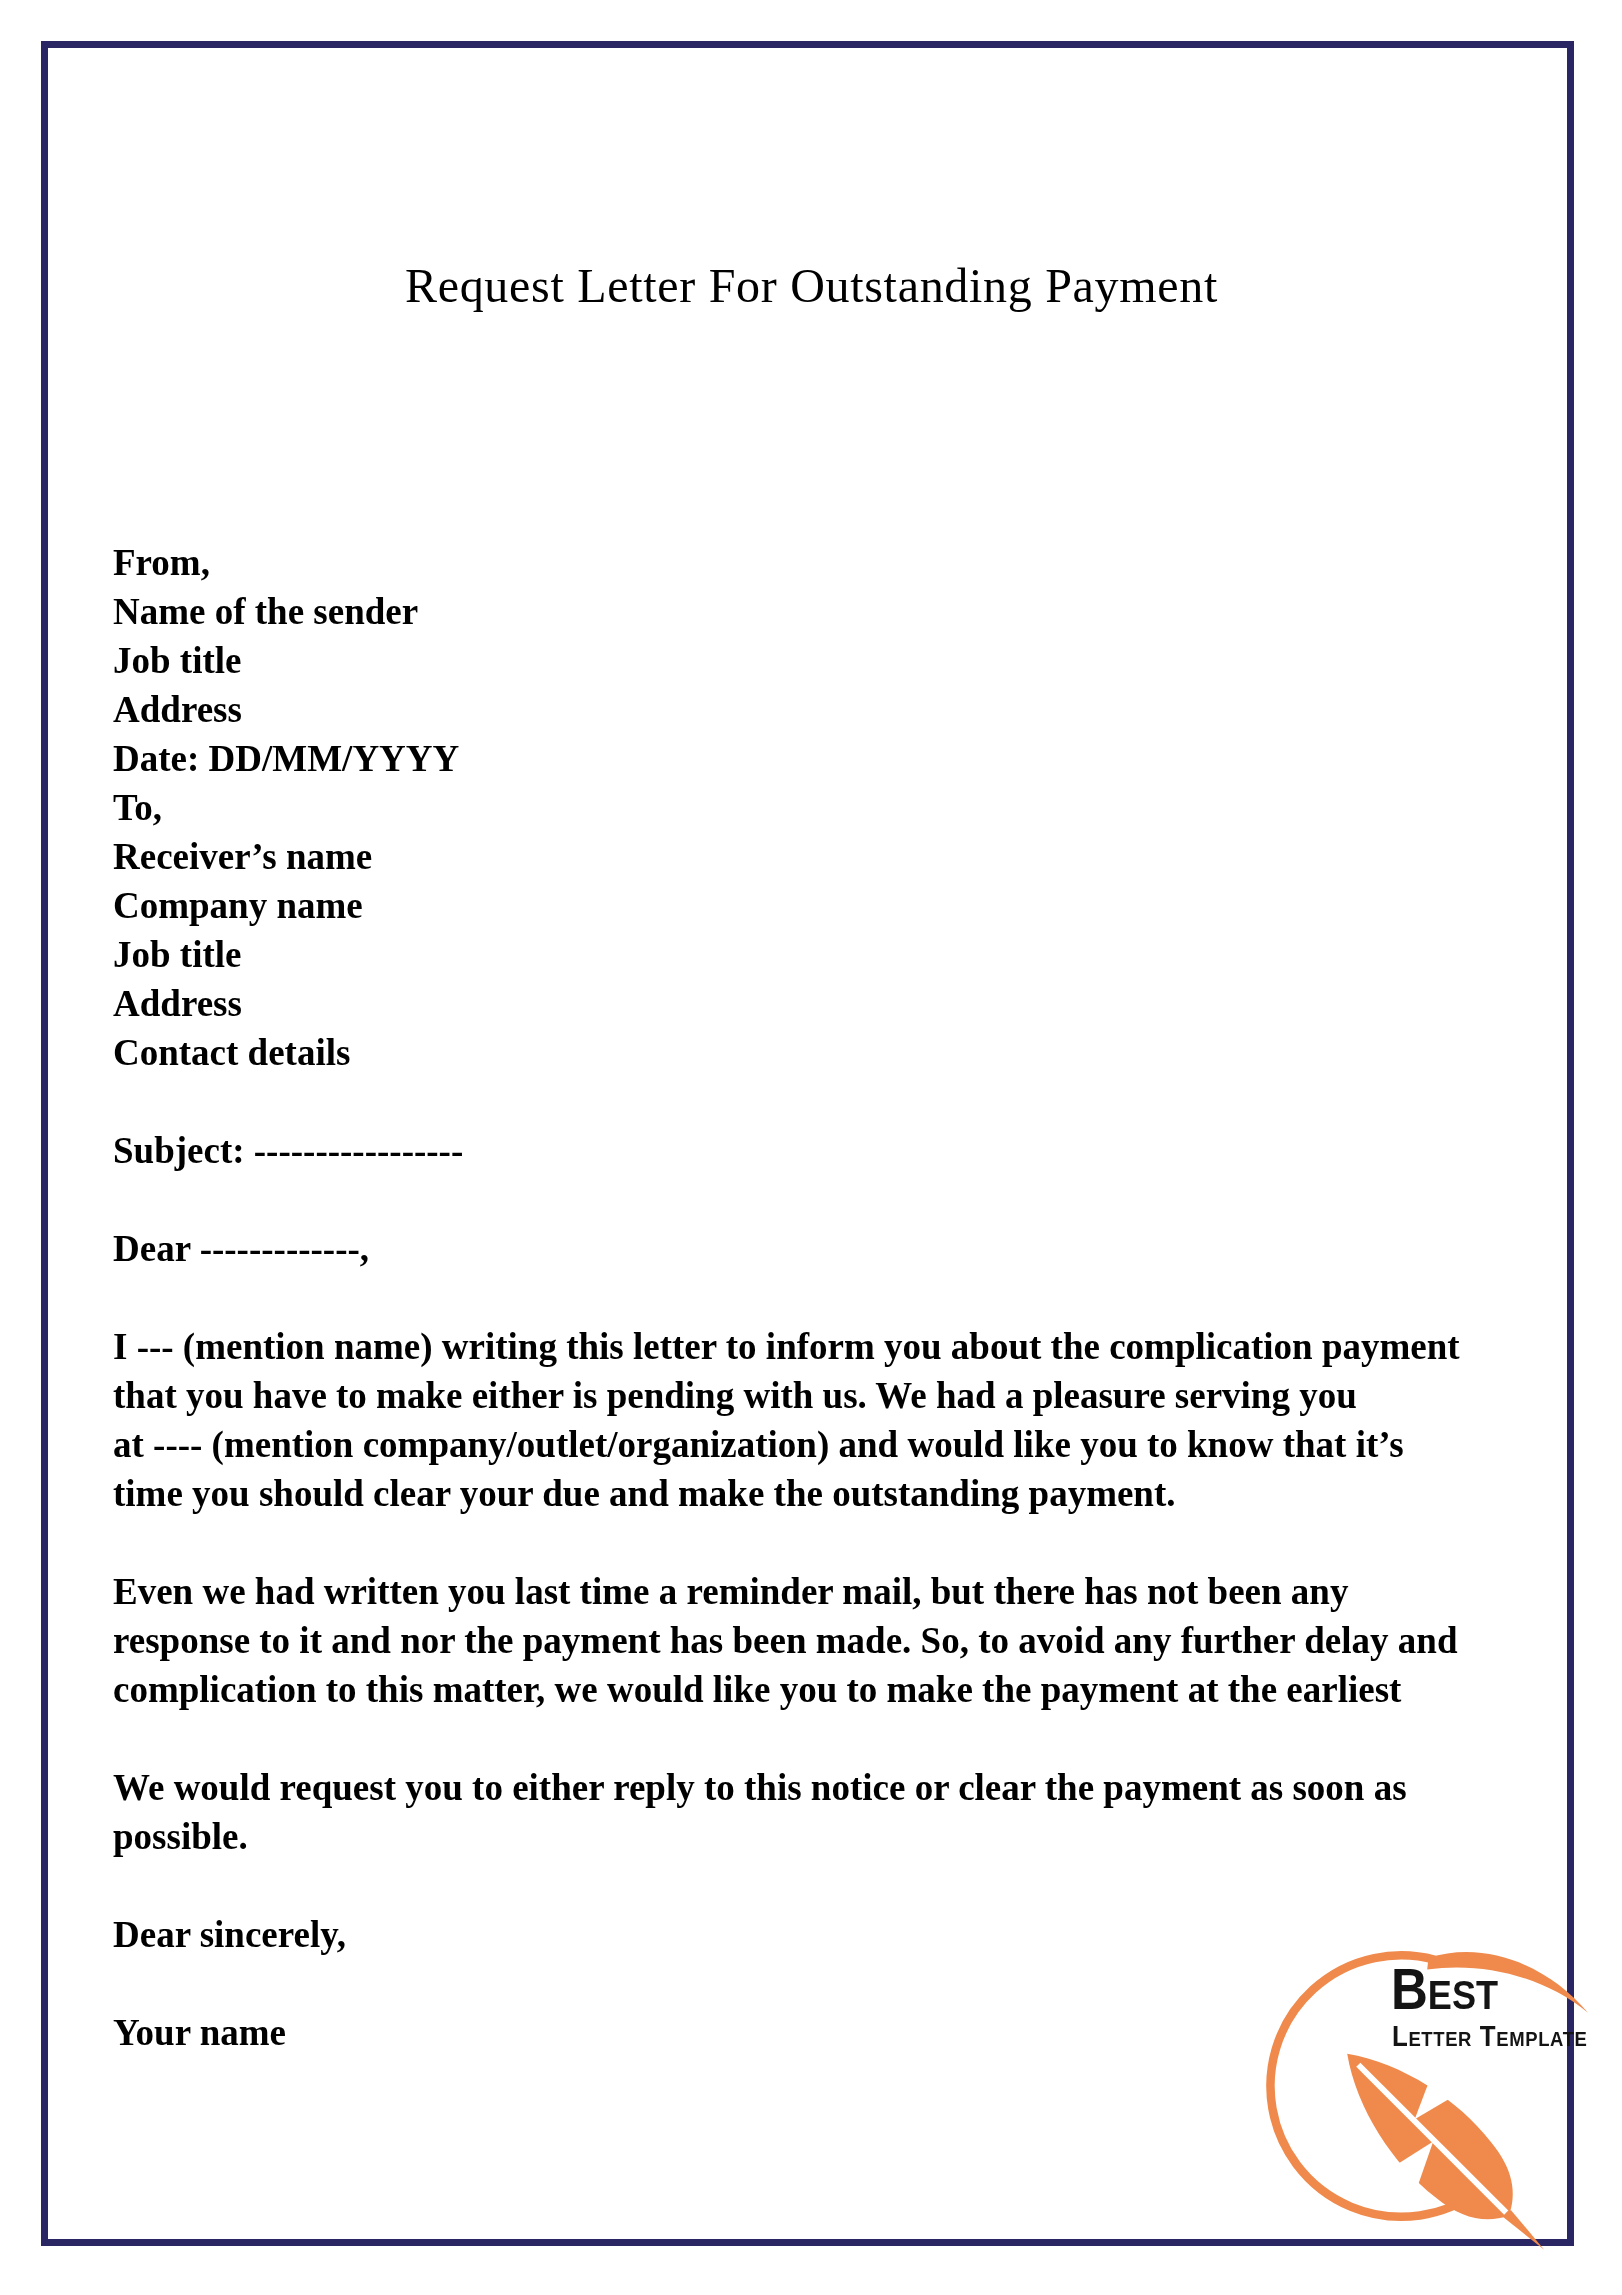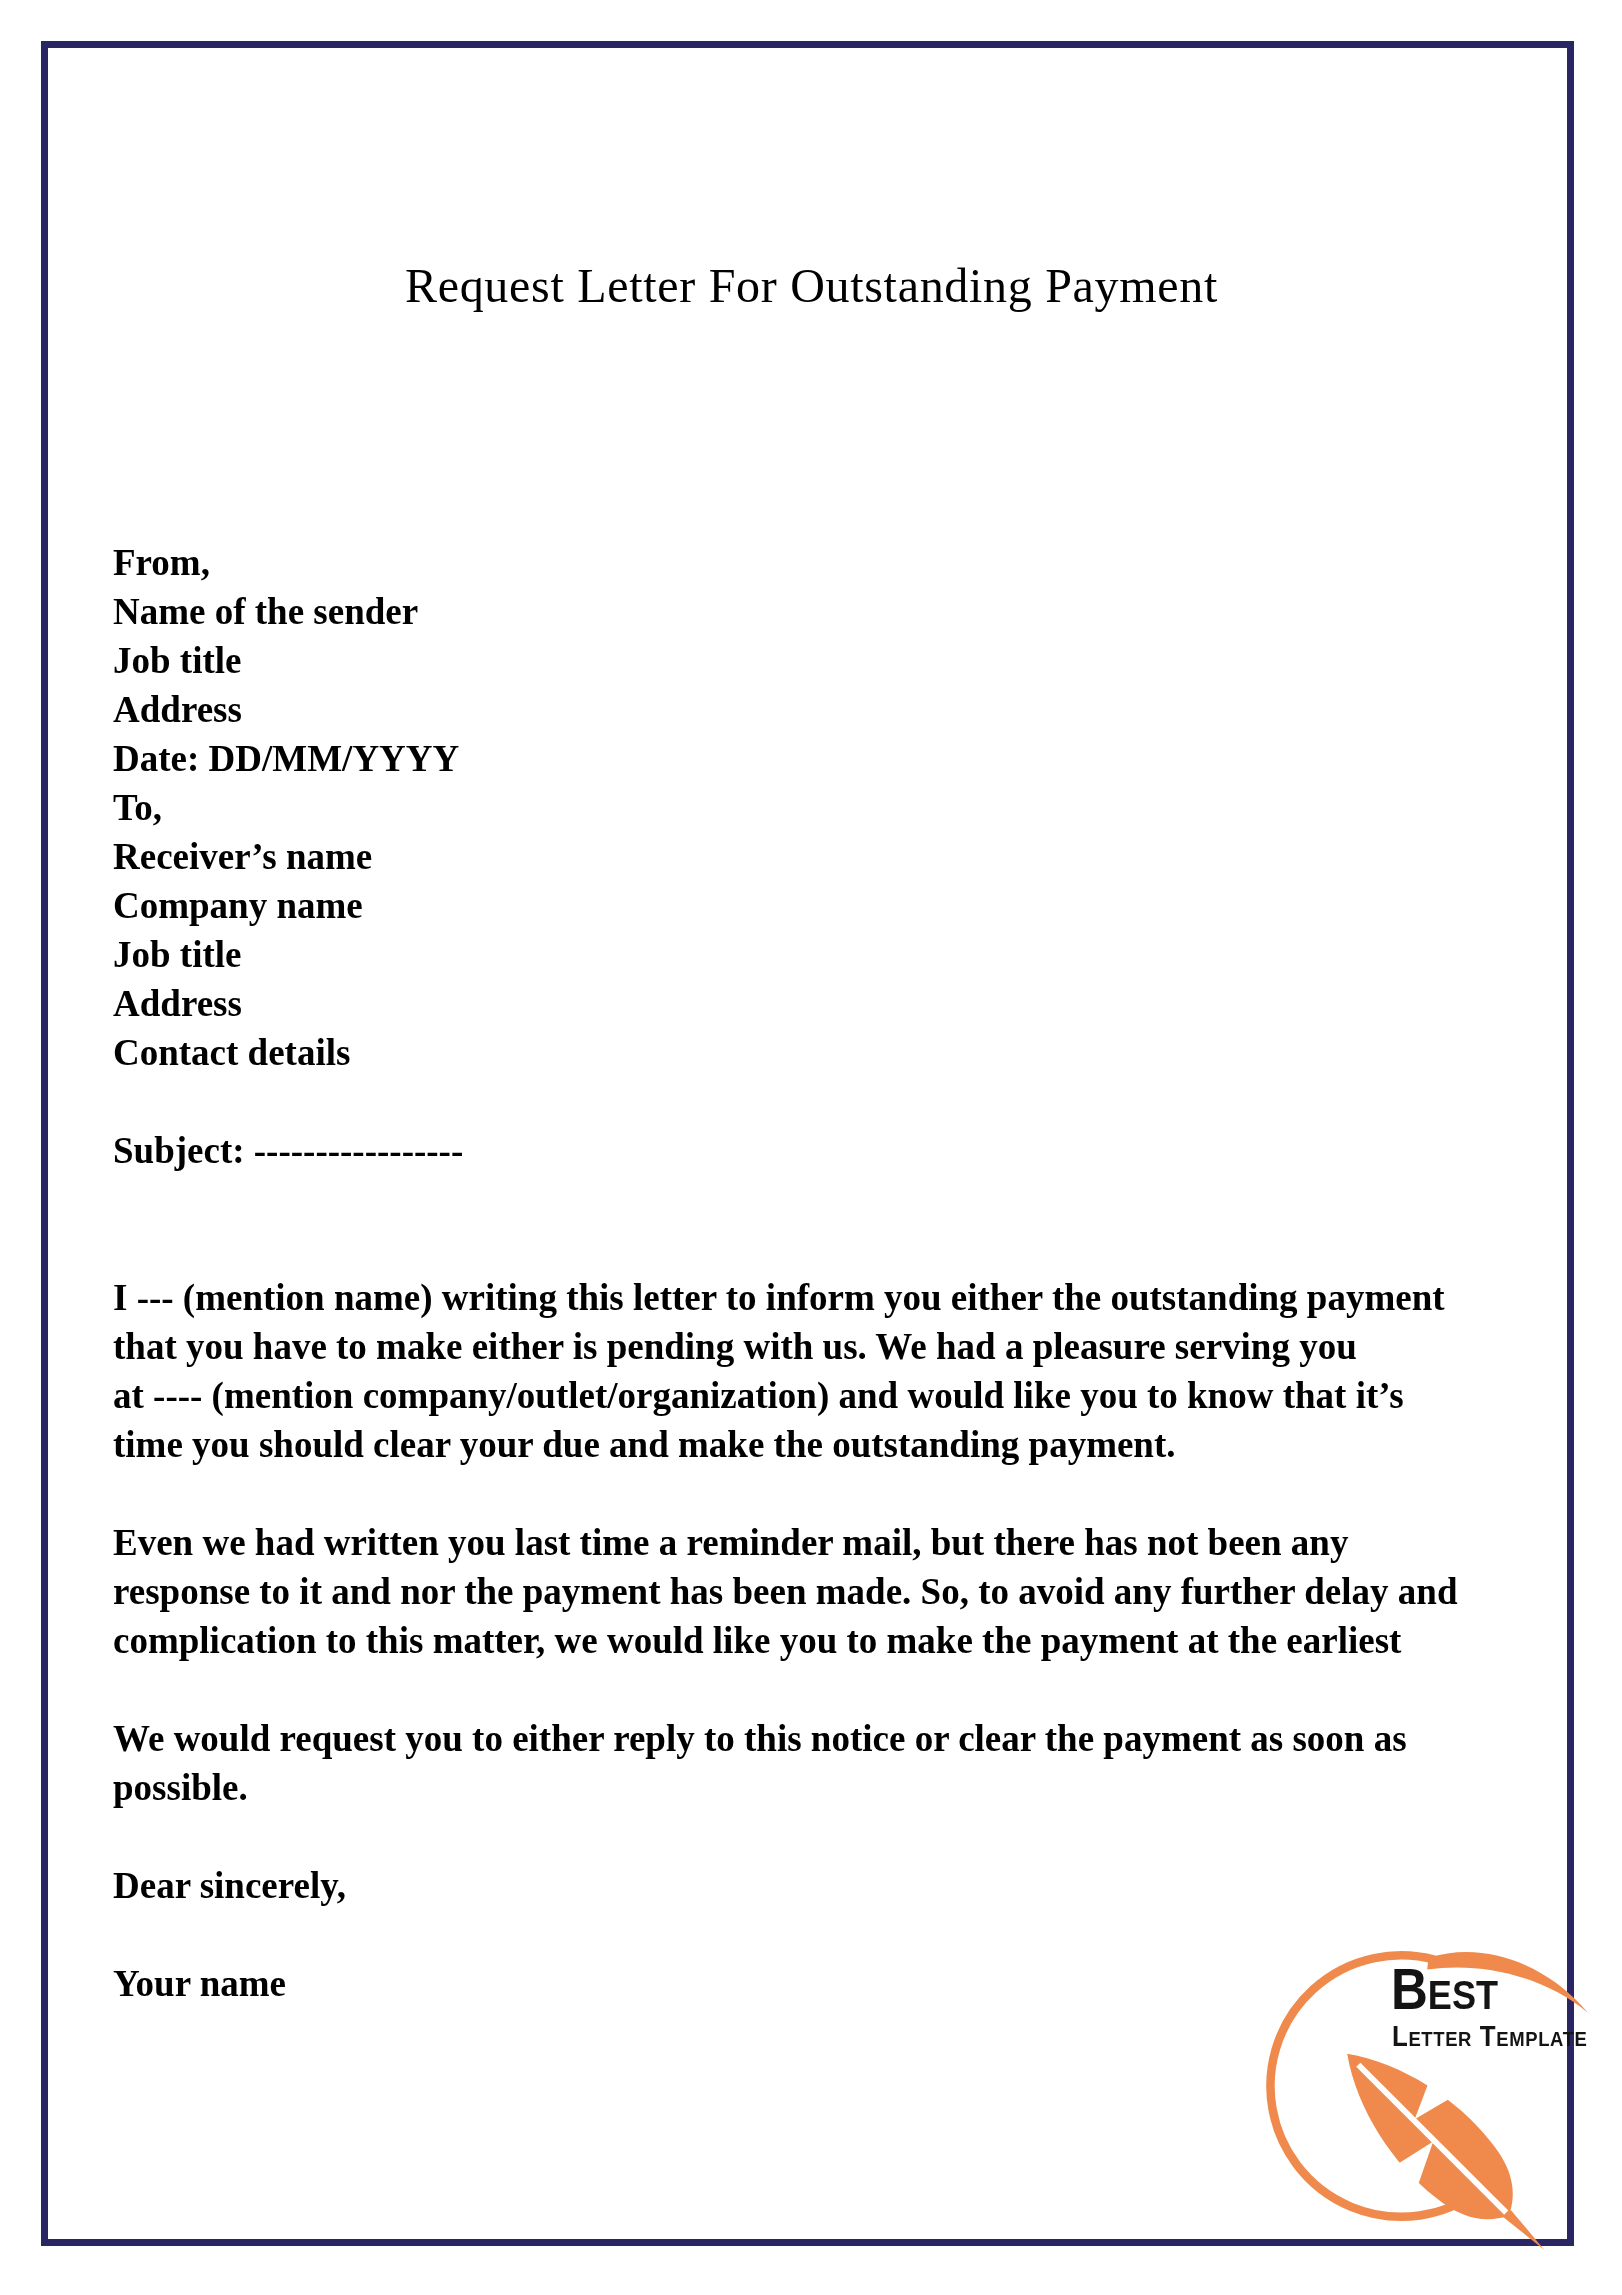--- a/index.html
+++ b/index.html
@@ -86,23 +86,24 @@
     <div class="line">Receiver’s name</div>
     <div class="line">Company name</div>
     <div class="line">Job title</div>
     <div class="line">Address</div>
     <div class="line">Contact details</div>
 
     <div class="sp"></div>
     <div class="line">Subject: -----------------</div>
 
     <div class="sp"></div>
+    <div class="line">Dear -------------,</div>
 
     <div class="sp"></div>
-    <div class="line">I --- (mention name) writing this letter to inform you either the outstanding payment</div>
+    <div class="line">I --- (mention name) writing this letter to inform you about the complication payment</div>
     <div class="line">that you have to make either is pending with us. We had a pleasure serving you</div>
     <div class="line">at ---- (mention company/outlet/organization) and would like you to know that it’s</div>
     <div class="line">time you should clear your due and make the outstanding payment.</div>
 
     <div class="sp"></div>
     <div class="line">Even we had written you last time a reminder mail, but there has not been any</div>
     <div class="line">response to it and nor the payment has been made. So, to avoid any further delay and</div>
     <div class="line">complication to this matter, we would like you to make the payment at the earliest</div>
 
     <div class="sp"></div>

